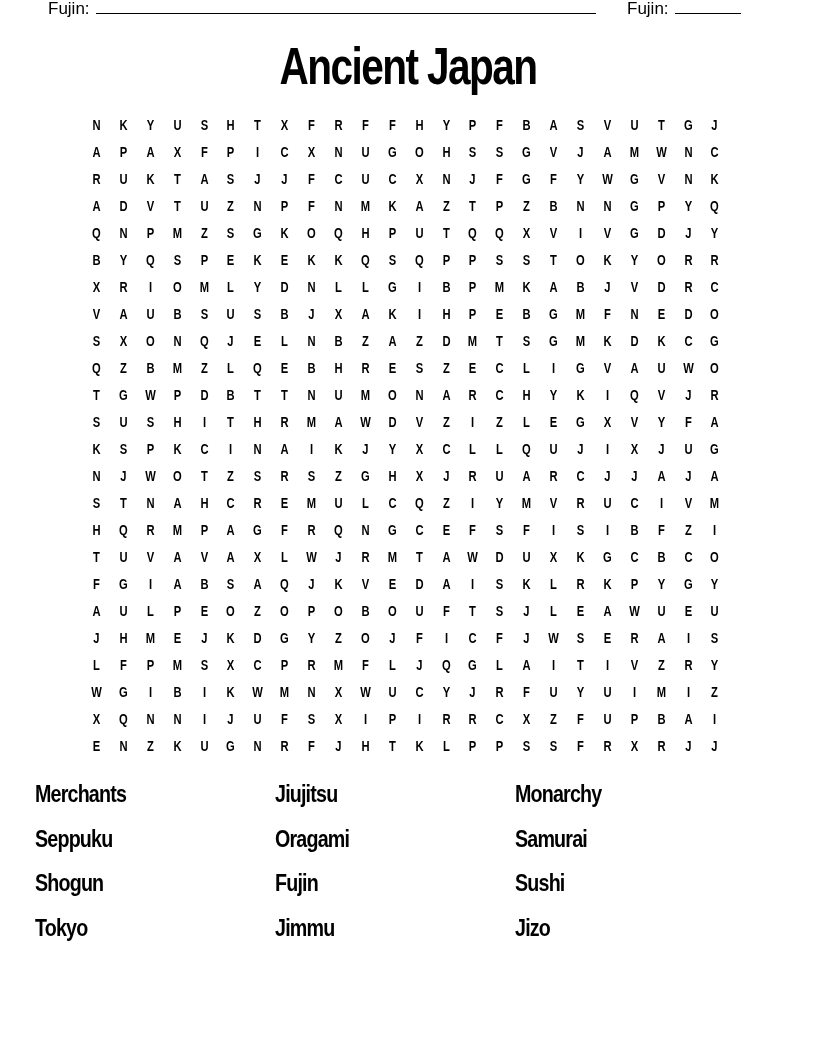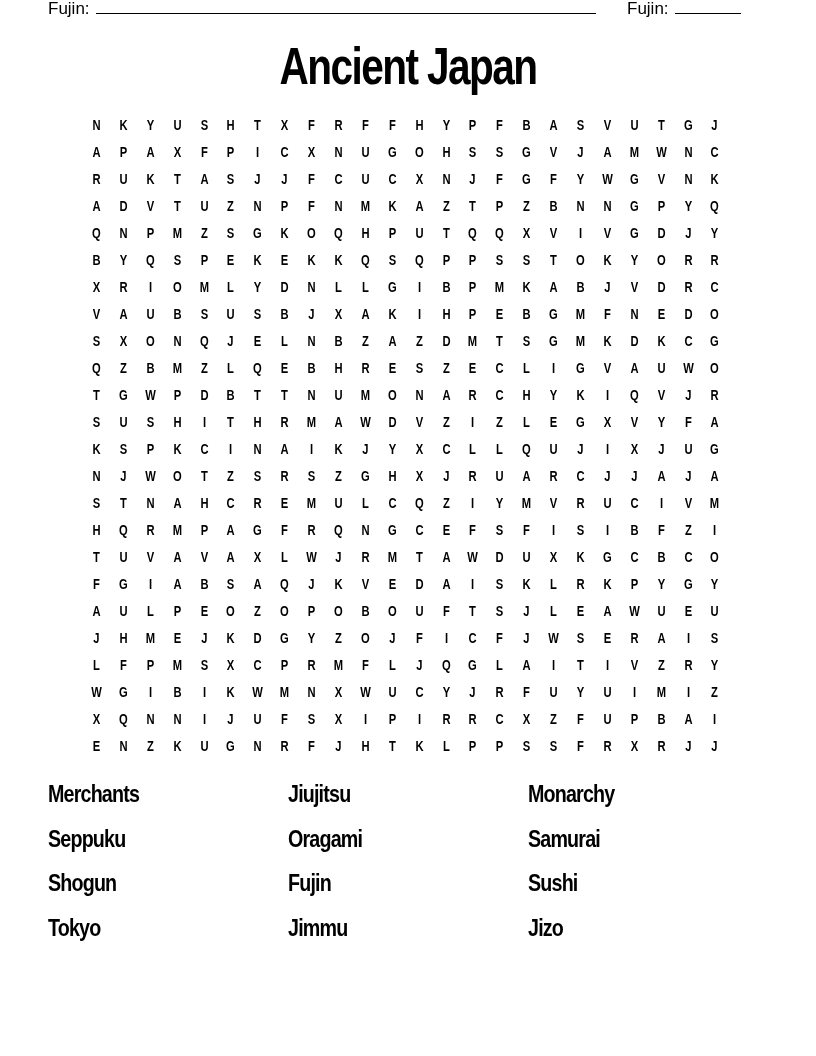--- a/index.html
+++ b/index.html
@@ -4,21 +4,21 @@
   <style>
     html, body { margin: 0; padding: 0; background: #ffffff; }
     body { width: 816px; height: 1056px; position: relative; overflow: hidden; color: #000; }
     .hdr { position: absolute; top: -2px; left: 48px; font-family: "Liberation Sans", sans-serif; font-size: 17px; line-height: 20px; white-space: nowrap; }
     .hdr-name { left: 48px; }
     .hdr-date { left: 627px; }
     .blank { display: inline-block; border-bottom: 1px solid #000; height: 15px; vertical-align: baseline; margin-left: 6px; }
     .title { position: absolute; top: 36px; left: 0; width: 816px; text-align: center; font-family: "Liberation Sans", sans-serif; font-weight: bold; font-size: 52px; line-height: 60px; letter-spacing: -2px; transform: scaleX(0.78); transform-origin: 408px 0; }
     .grid { position: absolute; left: 83px; top: 112px; display: grid; grid-template-columns: repeat(24, 26.9px); grid-auto-rows: 27px; }
     .cell { font-family: "Liberation Sans", sans-serif; font-weight: bold; font-size: 14px; text-align: center; line-height: 27px; transform: scaleX(0.8); }
-    .words { position: absolute; left: 48px; top: 778px; display: grid; grid-template-columns: 240px 240px 240px; grid-auto-rows: 44.5px; }
+    .words { position: absolute; left: 35px; top: 778px; display: grid; grid-template-columns: 240px 240px 240px; grid-auto-rows: 44.5px; }
     .word { font-family: "Liberation Sans", sans-serif; font-weight: bold; font-size: 24px; line-height: 32px; letter-spacing: -1px; transform: scaleX(0.82); transform-origin: 0 0; white-space: nowrap; }
   </style>
 </head>
 <body>
 
 <div class="hdr hdr-name">
   <span>Fujin:</span><span class="blank" style="width:500px;"></span>
 </div>
 <div class="hdr hdr-date">
   <span>Fujin:</span><span class="blank" style="width:66px;"></span>

